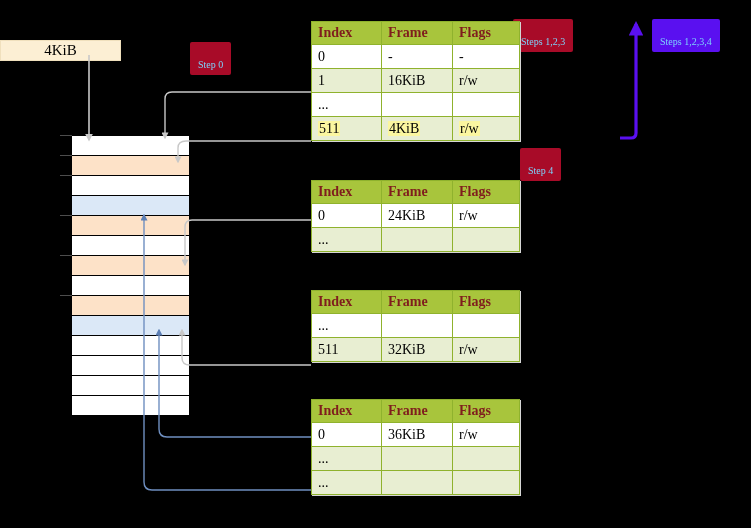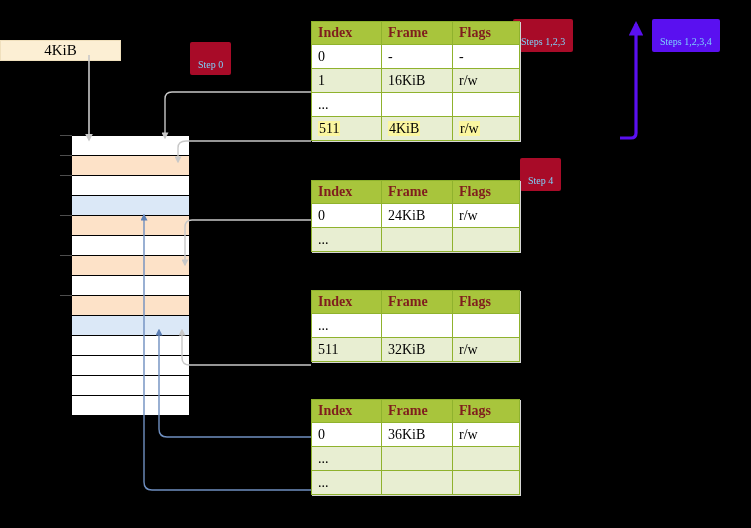--- a/index.html
+++ b/index.html
@@ -78,21 +78,21 @@
 <body>
 
 <div class="kib-box" style="left:0px;top:40px;width:121px;height:21px;">4KiB</div>
 
 <div class="badge badge-red" style="left:190px;top:42px;">Step 0</div>
 
 <div class="badge badge-red" style="left:513px;top:19px;">Steps 1,2,3</div>
 
 <div class="badge badge-purple" style="left:652px;top:19px;">Steps 1,2,3,4</div>
 
-<div class="badge badge-red" style="left:520px;top:158px;">Step 4</div>
+<div class="badge badge-red" style="left:520px;top:148px;">Step 4</div>
 
 <div class="memcol" id="memcol" style="left:71px;top:135px;width:119px;height:280px;">
     <div class="memrow mem-white" style="left: 0px; top: 0px; width: 119px; height: 21px;"></div>
     <div class="memrow mem-orange" style="left: 0px; top: 20px; width: 119px; height: 21px;"></div>
     <div class="memrow mem-white" style="left: 0px; top: 40px; width: 119px; height: 21px;"></div>
     <div class="memrow mem-blue" style="left: 0px; top: 60px; width: 119px; height: 21px;"></div>
     <div class="memrow mem-orange" style="left: 0px; top: 80px; width: 119px; height: 21px;"></div>
     <div class="memrow mem-white" style="left: 0px; top: 100px; width: 119px; height: 21px;"></div>
     <div class="memrow mem-orange" style="left: 0px; top: 120px; width: 119px; height: 21px;"></div>
     <div class="memrow mem-white" style="left: 0px; top: 140px; width: 119px; height: 21px;"></div>

